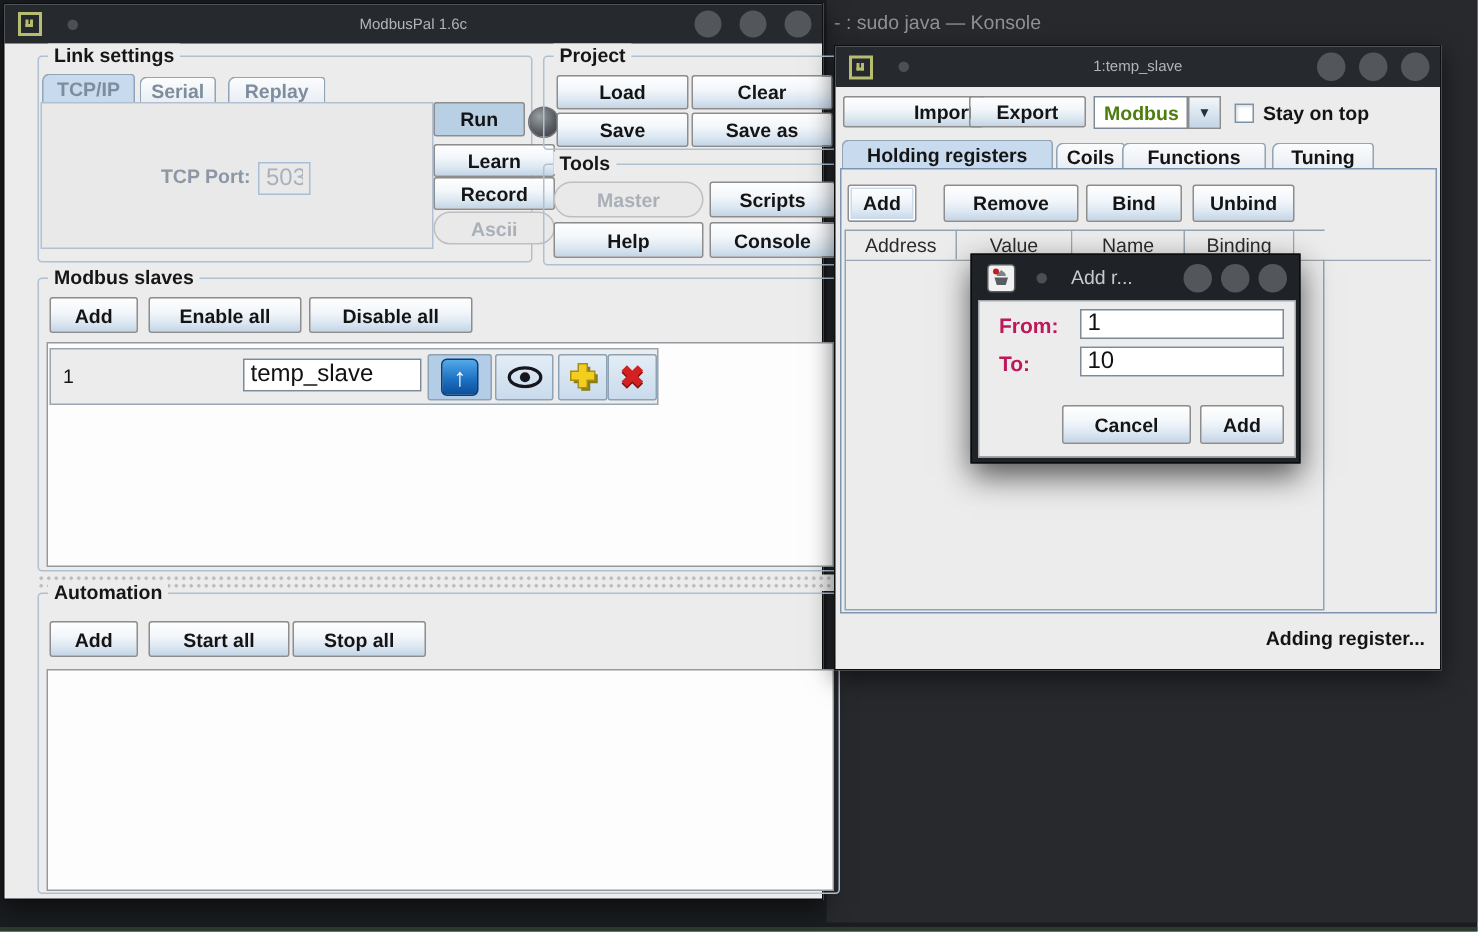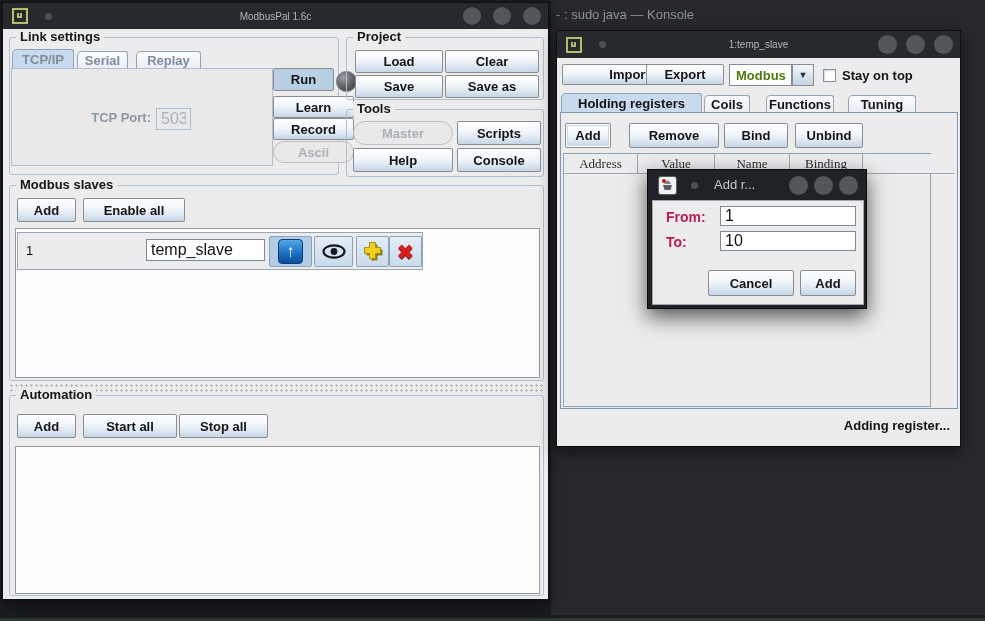--- a/index.html
+++ b/index.html
@@ -121,21 +121,21 @@
       </div>
     <div class="tb-dot"></div>
     <div class="tb-title">ModbusPal 1.6c</div>
     <div class="tb-circles">
       <div class="tb-circle"></div>
       <div class="tb-circle"></div>
       <div class="tb-circle"></div>
     </div>
   </div>
 
-  <div class="abs" style="left:0; top:26px; width:522px; height:570px;padding-left:44px;">
+  <div class="abs" style="left:16px; top:26px; width:522px; height:570px;padding-left:44px;">
 
     <div class="group" style="left:6px; top:8px; width:330px; height:138px;">
       <span class="gtitle">Link settings</span>
     </div>
     <div class="tab selblue graytext" style="left:9px; top:20px; width:62px; height:20px;">TCP/IP</div>
     <div class="tab graytext" style="left:74px; top:22px; width:51px; height:18px;">Serial</div>
     <div class="tab graytext" style="left:133px; top:22px; width:65px; height:18px;">Replay</div>
     <div class="subpanel" style="left:8px; top:39px; width:262px; height:98px;"></div>
     <div class="abs" style="left:58px; top:81px; width:90px; text-align:right; font-weight:bold; font-size:13px; color:#8b97a4;">TCP Port:</div>
     <input class="field disabled" style="left: 153px; top: 79px; width: 35px; height: 22px;" value="503">
@@ -160,20 +160,21 @@
     <div class="btn disabled" style="left:350px; top:92px; width:100px; height:24px;">Master</div>
     <div class="btn" style="left:454px; top:92px; width:84px; height:24px;">Scripts</div>
     <div class="btn" style="left:350px; top:119px; width:100px; height:24px;">Help</div>
     <div class="btn" style="left:454px; top:119px; width:84px; height:24px;">Console</div>
 
     <div class="group" style="left:6px; top:156px; width:535px; height:196px;">
       <span class="gtitle">Modbus slaves</span>
     </div>
     <div class="btn" style="left:14px; top:169px; width:59px; height:24px;">Add</div>
     <div class="btn" style="left:80px; top:169px; width:102px; height:24px;">Enable all</div>
+    <div class="btn" style="left:187px; top:169px; width:109px; height:24px;">Disable all</div>
     <div class="panel-white" style="left:12px; top:199px; width:525px; height:150px;"></div>
     <div class="abs" style="left:14px; top:203px; width:406px; height:38px; border:1px solid #9aa6b1; background:#ececec;"></div>
     <div class="abs" style="left:23px; top:214px; font-size:13px; color:#141414;">1</div>
     <input class="field" style="left: 143px; top: 210px; width: 119px; height: 22px;" value="temp_slave">
     <div class="icon-btn toggled" style="left:266px; top:207px; width:43px; height:31px;">
       <div class="up-ico">↑</div>
     </div>
     <div class="icon-btn" style="left:311px; top:207px; width:39px; height:31px;">
       <svg width="24" height="15" viewBox="0 0 24 15">
         <ellipse cx="12" cy="7.5" rx="10.5" ry="6.2" fill="none" stroke="#16161e" stroke-width="2.2"></ellipse>
@@ -219,30 +220,30 @@
   <div class="abs" style="left:0; top:27px; width:403px; height:388px;">
     <div class="btn" style="left:5px; top:6px; width:94px; height:21px;padding-left:41px;">Import</div>
     <div class="btn" style="left:89px; top:6px; width:78px; height:21px;">Export</div>
     <div class="combo-field" style="left:172px; top:6px; width:63px; height:22px;">Modbus</div>
     <div class="combo-arrow" style="left:235px; top:6px; width:22px; height:22px;">▼</div>
     <div class="checkbox" style="left:266px; top:11px;"></div>
     <div class="abs" style="left:285px; top:10px; font-weight:bold; font-size:13px; color:#141414;">Stay on top</div>
 
     <div class="tab selblue darktext" style="left:4px; top:35px; width:141px; height:19px;">Holding registers</div>
     <div class="tab darktext" style="left:147px; top:37px; width:46px; height:17px;">Coils</div>
-    <div class="tab darktext" style="left:209px; top:37px; width:68px; height:17px;">Functions</div>
+    <div class="tab darktext" style="left:191px; top:37px; width:96px; height:17px;">Functions</div>
     <div class="tab darktext" style="left:291px; top:37px; width:68px; height:17px;">Tuning</div>
 
     <div class="abs" style="left:3px; top:54px; width:398px; height:297px; border:1px solid #7d97b2; background:#ececec;">
       <div class="btn focus" style="left:4px; top:10px; width:46px; height:25px;">Add</div>
       <div class="btn" style="left:68px; top:10px; width:90px; height:25px;">Remove</div>
       <div class="btn" style="left:163px; top:10px; width:64px; height:25px;">Bind</div>
       <div class="btn" style="left:234px; top:10px; width:68px; height:25px;">Unbind</div>
 
-      <div class="abs" style="left:2px; top:40px; width:368px; height:254px; border:1px solid #93a3b3; background:#ececec;font-family:Liberation Serif, serif;">
+      <div class="abs" style="left:2px; top:40px; width:320px; height:254px; border:1px solid #93a3b3; background:#ececec;">
         <div class="th-row" style="left:0; top:0; width:390px;">
           <div class="th" style="width:74px;">Address</div>
           <div class="th" style="width:77px;">Value</div>
           <div class="th" style="width:75px;">Name</div>
           <div class="th" style="width:73px;">Binding</div>
           <div class="th" style="flex:1; border-right:none;"></div>
         </div>
       </div>
     </div>
 

